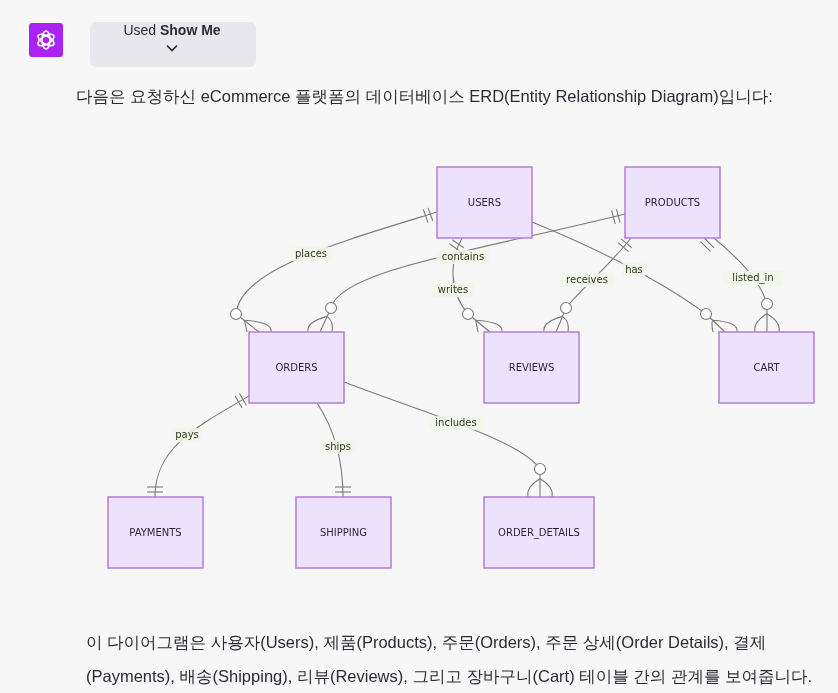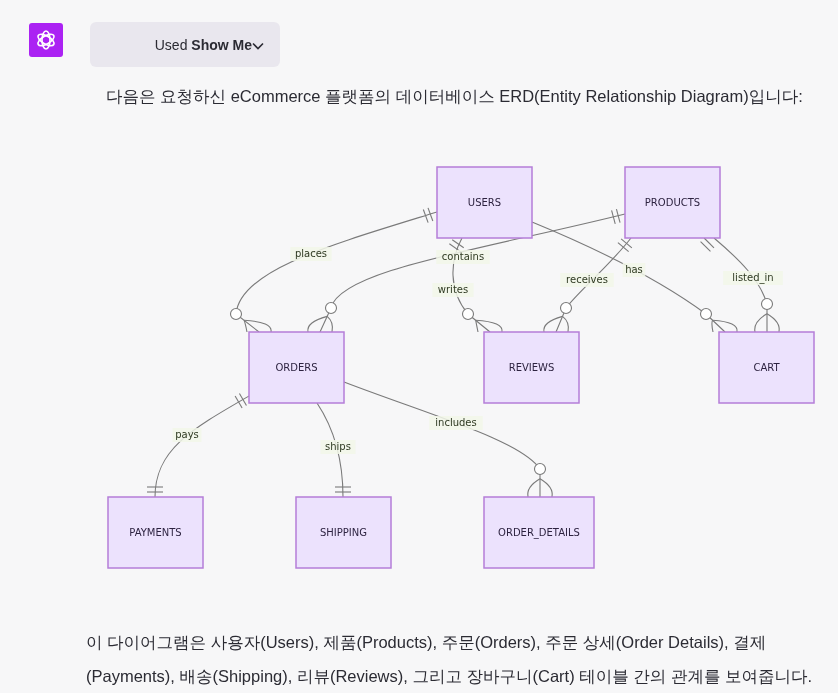--- a/index.html
+++ b/index.html
@@ -1,25 +1,25 @@
 <!DOCTYPE html>
 <html><head>
 <meta charset="utf-8">
 <style>
   html, body { margin:0; padding:0; }
   body { width:838px; height:693px; background:#f7f7f8; position:relative; overflow:hidden;
          font-family:"Liberation Sans", "DejaVu Sans", sans-serif; color:#2b2b33; }
   .logo { position:absolute; left:29px; top:23px; width:34px; height:34px; background:#ab22f3;
           border-radius:3px; display:flex; align-items:center; justify-content:center; }
-  .pill { position:absolute; left:90px; top:22px; width:190px; height:45px; background:#e9e7ee;
+  .pill { position:absolute; left:90px; top:22px; width:166px; height:45px; background:#e9e7ee;
           border-radius:6px; box-sizing:border-box; padding:0 16px 0 14px; display:flex; align-items:center;
-          justify-content:flex-end; cursor:pointer; }
+          justify-content:flex-start; cursor:pointer;flex-direction:column; }
   .pill .txt { font-size:14px; color:#2b2b33; }
   .pill .txt b { font-weight:bold; }
-  .intro { position:absolute; left:106px; top:86px; font-size:16.5px; color:#2b2b33; white-space:nowrap; }
+  .intro { position:absolute; left:76px; top:86px; font-size:16.5px; color:#2b2b33; white-space:nowrap; }
   .outro { position:absolute; left:86px; top:625px; width:740px; font-size:16.5px; line-height:34px; color:#2b2b33; }
   svg.erd { position:absolute; left:0; top:0; }
   .ent-rect { fill:#ece2fd; stroke:#b57ed8; stroke-width:1.5; }
   .ent-label { font-family:"DejaVu Sans", sans-serif; font-size:10px; fill:#2d2340; text-anchor:middle; dominant-baseline:middle; }
   .rel-line { fill:none; stroke:#7a7a7a; stroke-width:1.1; }
   .rel-label-bg { fill:#f2f7e9; opacity:0.85; }
   .rel-label { font-family:"DejaVu Sans", sans-serif; font-size:10px; fill:#2f3a22; text-anchor:middle; dominant-baseline:middle; }
   .mark { fill:none; stroke:#7a7a7a; stroke-width:1.1; }
   .mark-circle { fill:#ffffff; stroke:#7a7a7a; stroke-width:1.1; }
 </style>

